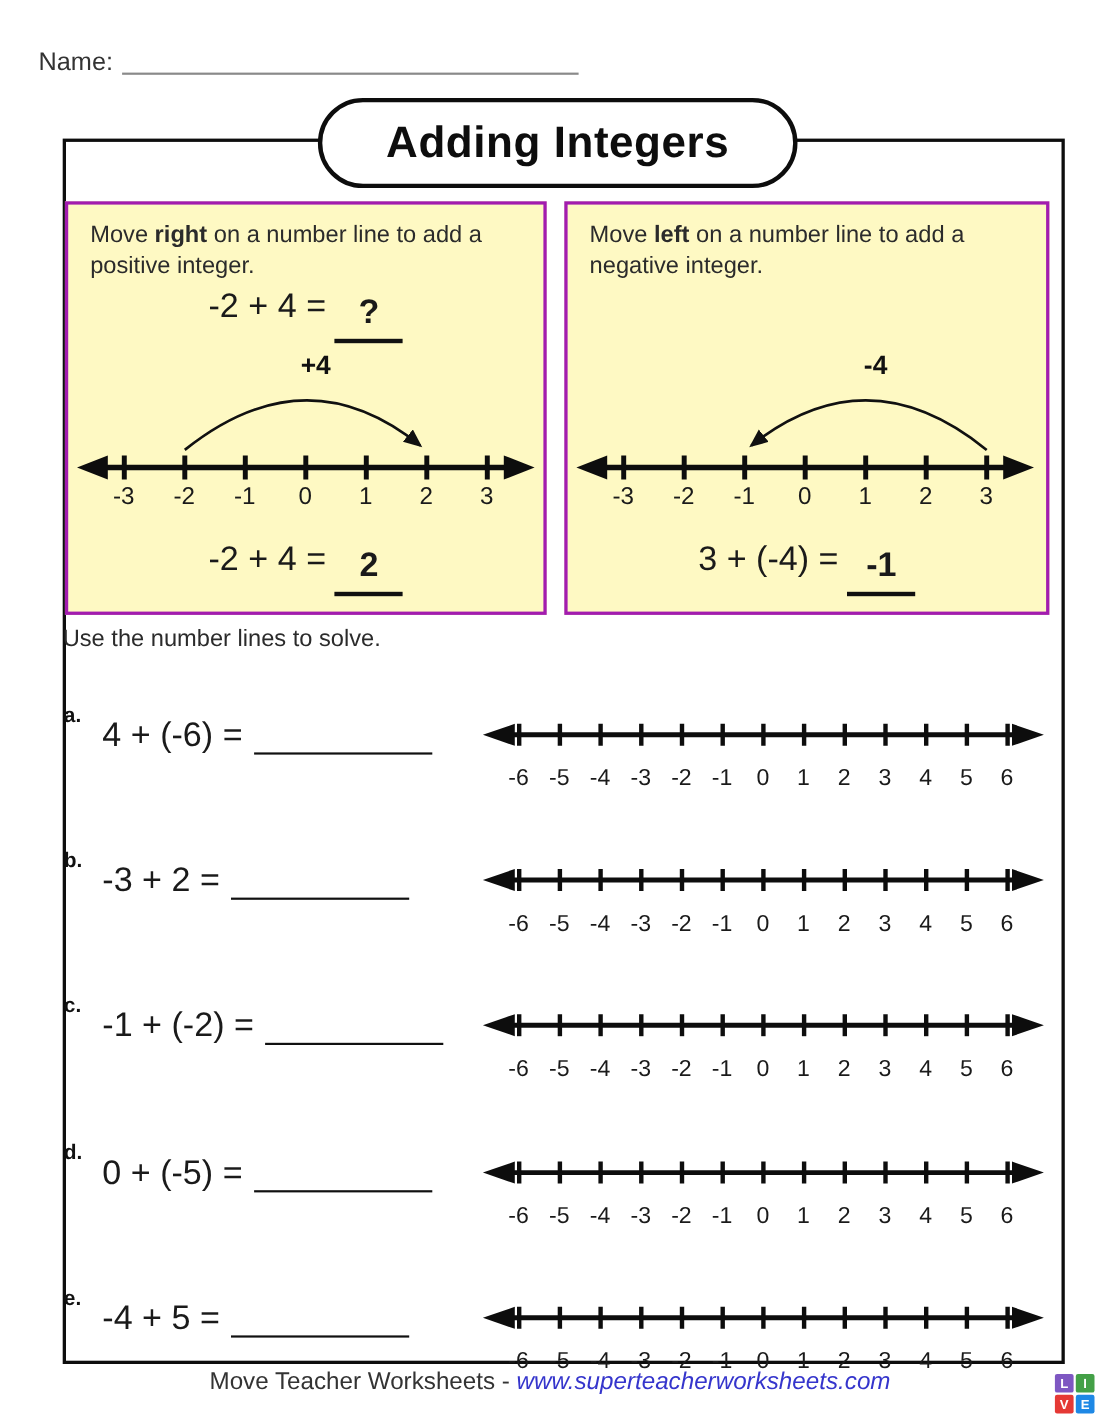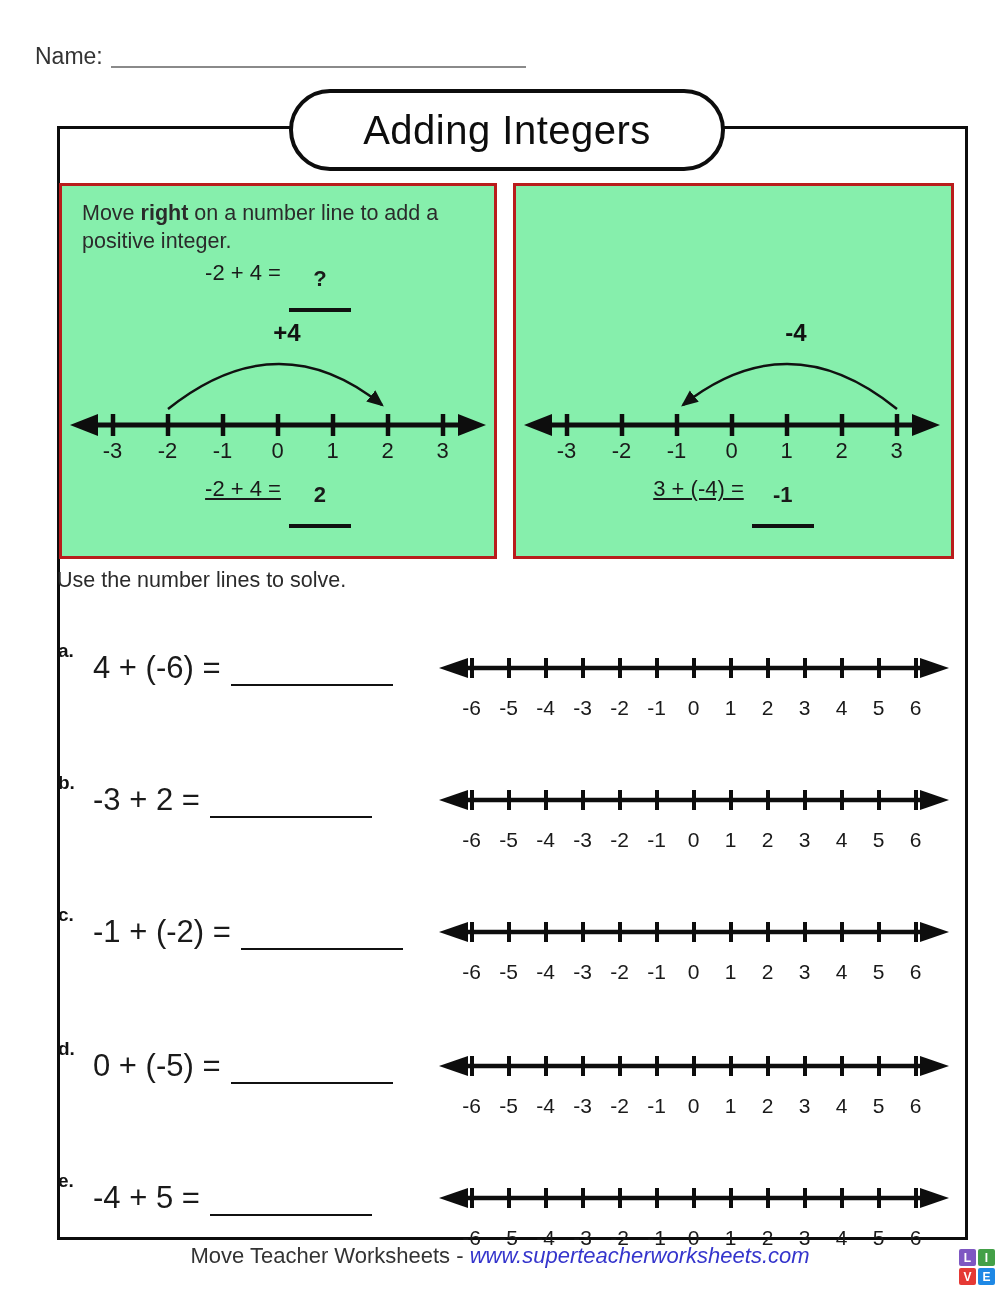--- a/index.html
+++ b/index.html
@@ -9,30 +9,30 @@
   
   .name-row{position:absolute;left:35px;top:42px;font-size:23px;color:#333;}
   .name-line{display:inline-block;width:415px;border-bottom:2px solid #8a8a8a;height:24px;margin-left:8px;vertical-align:-4px;}
 
   
   .outer-box{position:absolute;left:57px;top:126px;width:905px;height:1108px;border:3px solid #0d0d0d;}
 
   
   .title-pill{position:absolute;left:289px;top:89px;width:428px;height:74px;background:#fff;
               border:4px solid #0d0d0d;border-radius:42px;display:flex;align-items:center;justify-content:center;
-              font-size:40px;font-weight:normal;color:#0d0d0d;z-index:3;letter-spacing:0.5px;}
-
-  
-  .ex-box{position:absolute;top:183px;width:432px;height:370px;border:3px solid #b91c1c;background:#86efac;}
+              font-size:40px;font-weight:bold;color:#0d0d0d;z-index:3;letter-spacing:0.5px;}
+
+  
+  .ex-box{position:absolute;top:183px;width:432px;height:370px;border:3px solid #a21caf;background:#fef9c3;}
   .ex-box.left{left:59px;}
   .ex-box.right{left:513px;width:435px;}
   .ex-desc{position:absolute;left:20px;top:14px;width:392px;font-size:21.5px;line-height:1.3;color:#2b2b2b;}
-  .ex-eq{position:absolute;left:0;right:0;top:74px;text-align:center;font-size:22px;color:#1a1a1a;}
+  .ex-eq{position:absolute;left:0;right:0;top:74px;text-align:center;font-size:31px;color:#1a1a1a;}
   .ex-eq .blank{display:inline-block;min-width:62px;border-bottom:4px solid #111;font-weight:bold;margin-left:8px;vertical-align:-6px;height:42px;}
-  .ex-eq2{top:290px;text-decoration:underline;}
+  .ex-eq2{top:304px;}
   .jump-label{position:absolute;top:133px;transform:translateX(-50%);font-size:24px;font-weight:bold;color:#111;}
   .ex-svg{position:absolute;left:6px;top:131px;}
   .ex-ticks{position:absolute;left:23px;top:252px;width:386px;display:flex;}
   .ex-ticks .tick-label{width:55px;text-align:center;font-size:22px;color:#1a1a1a;}
 
   
   .instructions{position:absolute;left:57px;top:568px;font-size:21.5px;color:#2b2b2b;}
 
   
   .prob-row{position:absolute;left:55px;width:912px;height:86px;}
@@ -103,20 +103,25 @@
         <span class="tick-label">1</span>
         <span class="tick-label">2</span>
         <span class="tick-label">3</span>
       </div>
     <div class="ex-eq ex-eq2">
       <span>-2 + 4 =</span><span class="blank">2</span>
     </div>
   </div>
 
   <div class="ex-box right">
+    <div class="ex-desc">
+      <span>Move</span>
+      <b>left</b>
+      <span>on a number line to add a negative integer.</span>
+    </div>
     <span class="jump-label" style="left:280px;">-4</span>
     <svg class="ex-svg" width="420" height="132" viewBox="0 0 420 132">
       <defs>
         <marker id="ahR" orient="auto" markerWidth="9" markerHeight="8" refX="6" refY="3">
           <path d="M0,0 L7,3 L0,6 z" fill="#111"></path>
         </marker>
       </defs>
       <line x1="14" y1="108" x2="406" y2="108" stroke="#0d0d0d" stroke-width="5"></line>
       <polygon points="2,108 30,97 30,119" fill="#0d0d0d"></polygon>
       <polygon points="418,108 390,97 390,119" fill="#0d0d0d"></polygon>

